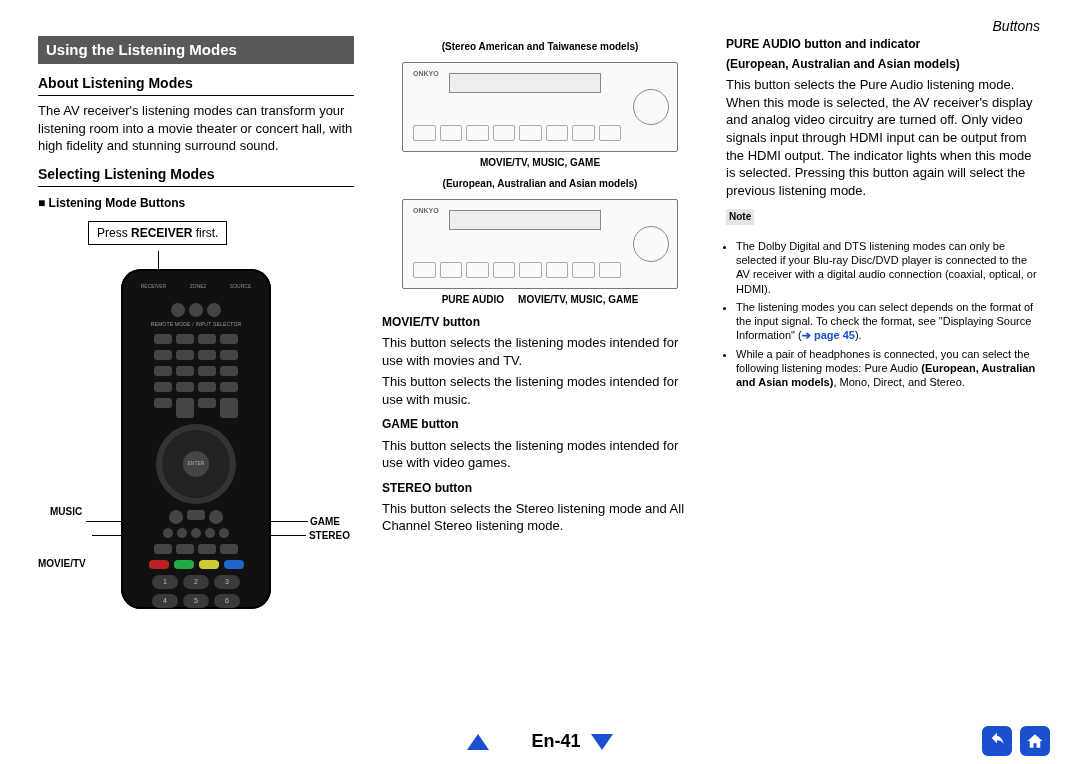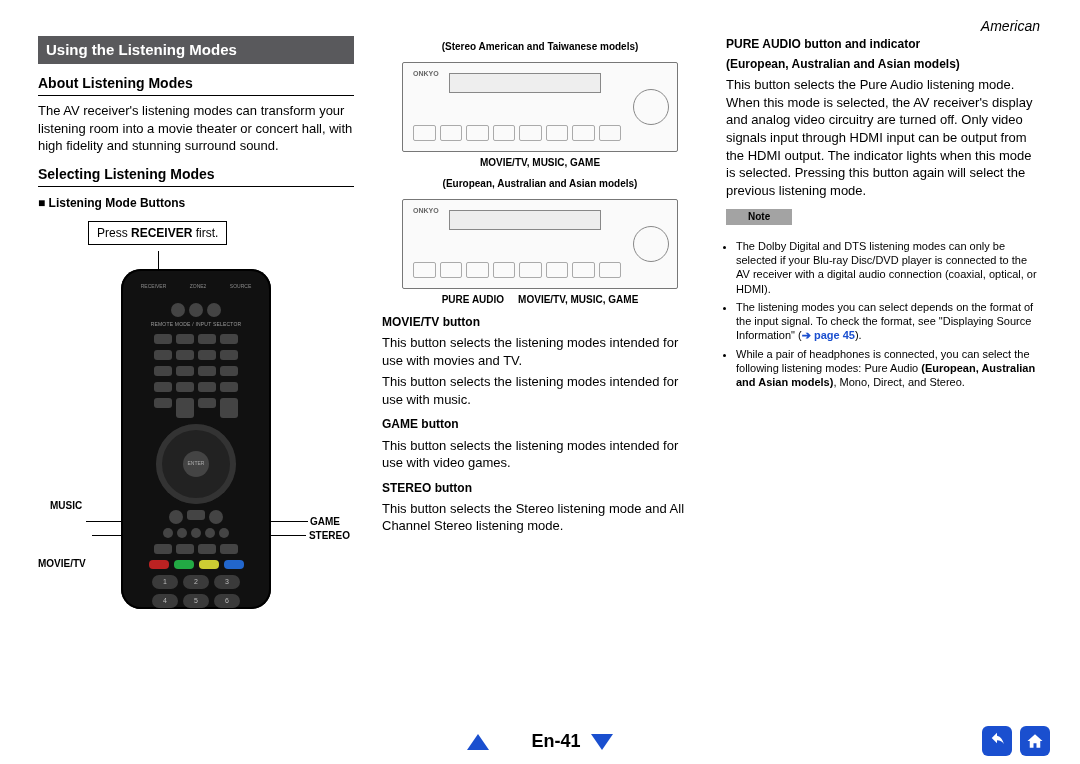--- a/index.html
+++ b/index.html
@@ -22,57 +22,57 @@
   .remote-top span{color:#888;font-size:5px;}
   .remote .label{color:#999;font-size:5px;text-align:center;letter-spacing:.2px;}
   .remote .ring{width:80px;height:80px;border-radius:50%;background:#222;margin:6px auto;position:relative;box-shadow:inset 0 0 0 6px #333;}
   .remote .ring .enter{position:absolute;left:50%;top:50%;transform:translate(-50%,-50%);width:26px;height:26px;border-radius:50%;background:#444;color:#aaa;font-size:5px;display:flex;align-items:center;justify-content:center;}
   .remote .color-row{display:flex;justify-content:center;gap:5px;margin-top:6px;}
   .remote .cb{width:20px;height:9px;border-radius:4px;}
   .cb.r{background:#b22;} .cb.g{background:#2a4;} .cb.y{background:#cc3;} .cb.b{background:#26c;}
   .remote .nums{display:flex;flex-wrap:wrap;justify-content:center;gap:5px;margin:6px 16px 0;}
   .remote .num{width:26px;height:14px;background:#3a3a3a;border-radius:7px;color:#bbb;font-size:7px;display:flex;align-items:center;justify-content:center;}
   .side-label{position:absolute;font-size:10px;font-weight:bold;}
-  .sl-music{left:12px;top:230px;} .sl-movietv{left:0px;top:260px;margin-top:28px;}
+  .sl-music{left:12px;top:236px;} .sl-movietv{left:0px;top:260px;margin-top:28px;}
   .sl-game{right:14px;top:246px;} .sl-stereo{right:4px;top:260px;padding-left:16px;}
   .side-line{position:absolute;height:1px;background:#000;}
   .line-music{left:48px;top:252px;width:60px;}
   .line-movietv{left:54px;top:266px;width:60px;}
   .line-game{right:46px;top:252px;width:60px;}
   .line-stereo{right:48px;top:266px;width:60px;}
   .receiver{border:1px solid #777;height:88px;background:#fafafa;margin:4px 20px;position:relative;border-radius:2px;}
   .receiver .knob{position:absolute;right:8px;top:50%;transform:translateY(-50%);width:34px;height:34px;border:1px solid #888;border-radius:50%;}
   .receiver .disp{position:absolute;left:46px;top:10px;width:150px;height:18px;border:1px solid #888;background:#eee;}
   .receiver .brand{position:absolute;left:10px;top:6px;font-size:7px;color:#666;font-weight:bold;}
   .receiver .row{position:absolute;left:10px;bottom:10px;right:56px;height:16px;display:flex;gap:4px;}
   .receiver .row .b{flex:1;border:1px solid #aaa;border-radius:2px;}
   .cap{font-size:10px;font-weight:bold;text-align:center;margin:4px 0 8px 0;}
   .cap-split{display:flex;justify-content:center;gap:14px;}
-  .note-tag{display:inline-block;background:#a3a3a3;font-size:10px;font-weight:bold;padding:1px 22px;margin:6px 0 3px 0;}
+  .note-tag{display:inline-block;background:#e5e5e5;font-size:10px;font-weight:bold;padding:1px 3px;margin:6px 0 3px 0;}
   .notes{font-size:11px;line-height:1.3;padding-left:10px;}
   .notes li{margin-bottom:4px;}
   .link{color:#1a4fcf;font-weight:bold;}
   .footer{position:absolute;left:0;right:0;bottom:12px;display:flex;justify-content:center;align-items:center;gap:10px;}
   .footer .tri{width:0;height:0;border-left:11px solid transparent;border-right:11px solid transparent;}
   .footer .up{border-bottom:16px solid #1a4fcf;}
   .footer .down{border-top:16px solid #1a4fcf;}
   .footer .pg{font-weight:bold;font-size:18px;padding-left:32px;}
   .corner{position:absolute;right:30px;bottom:8px;display:flex;gap:8px;}
   .ico{width:30px;height:30px;border-radius:6px;display:flex;align-items:center;justify-content:center;color:#fff;font-size:18px;}
   .ico.back{background:#1a4fcf;}
   .ico.home{background:#1a4fcf;}
   .ico svg{width:18px;height:18px;fill:#fff;}
   p{margin:4px 0;}
   b{font-weight:bold;}
 </style>
 </head>
 <body>
 
 <div class="page">
-  <div class="header-r">American</div>
+  <div class="header-r">Buttons</div>
 
   <div class="cols">
 
     <div class="col">
       <div class="titlebar">Using the Listening Modes</div>
       <div class="h2">About Listening Modes</div>
       <p>The AV receiver's listening modes can transform your listening room into a movie theater or concert hall, with high fidelity and stunning surround sound.</p>
       <div class="h2">Selecting Listening Modes</div>
       <div class="h3 sq">Listening Mode Buttons</div>
       <div class="callout">

